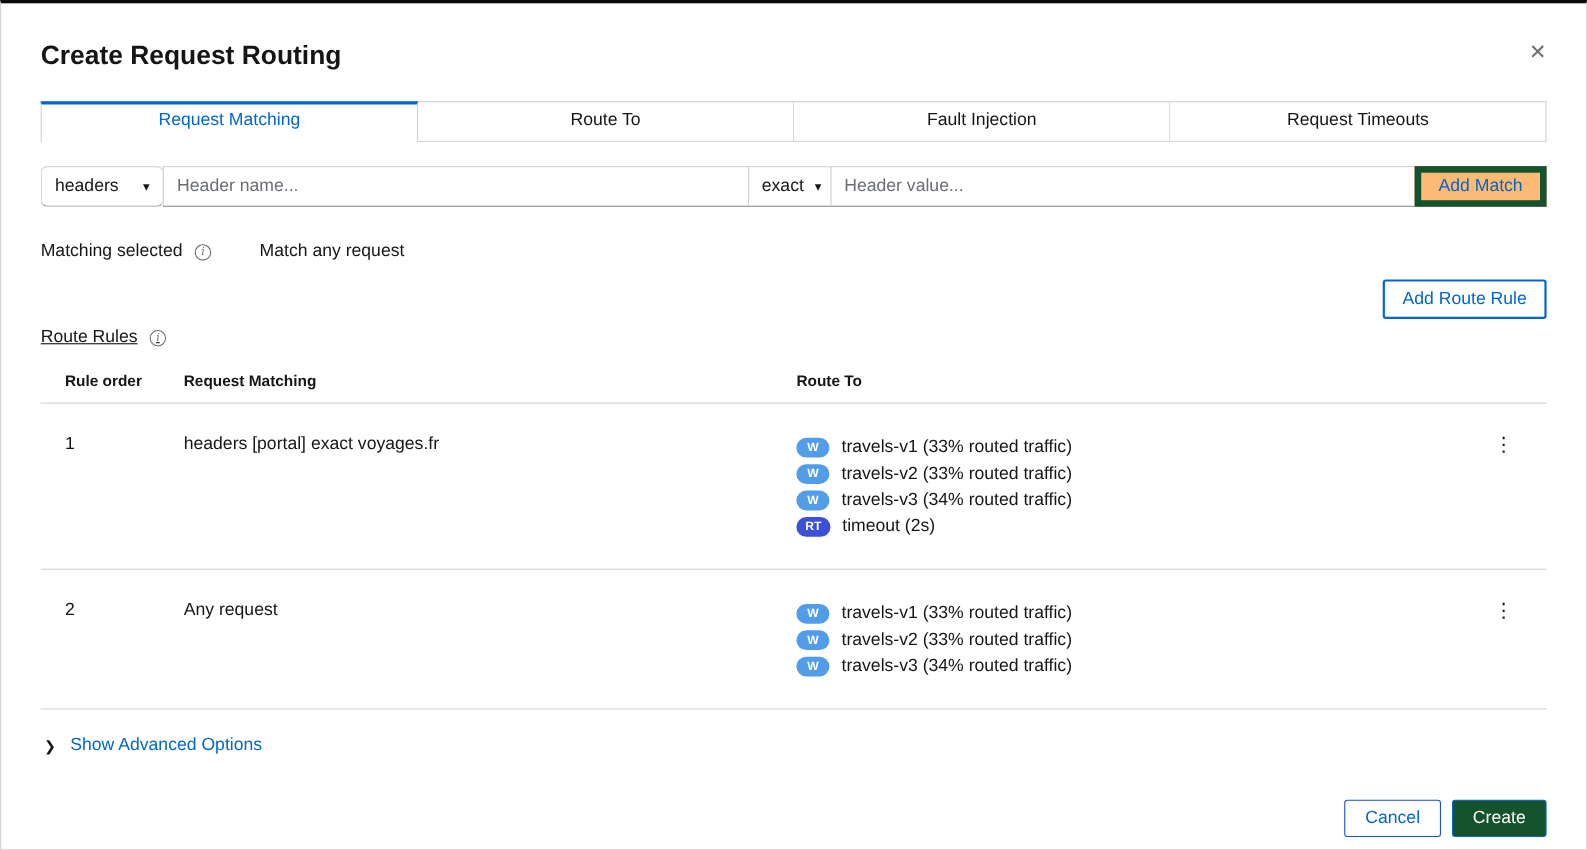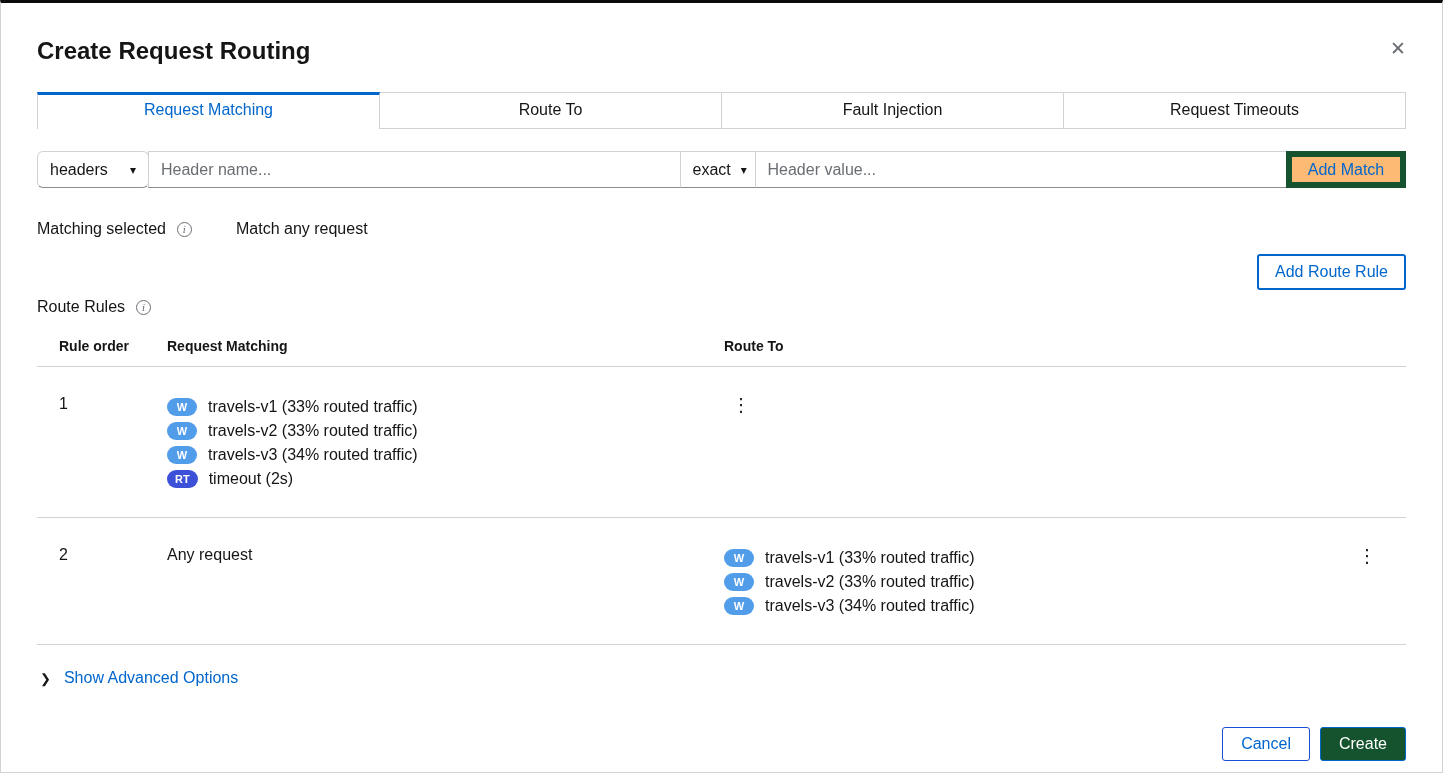--- a/index.html
+++ b/index.html
@@ -65,21 +65,21 @@
 
   
   .add-rule-wrap { display:flex; justify-content:flex-end; margin-top:16px; }
   .add-rule-btn {
     background:#fff; color:#0066cc; border:2px solid #0066cc; border-radius:3px;
     font-size:16px; padding:7px 16px; cursor:pointer;
     font-family:"Liberation Sans", sans-serif;
   }
 
   
-  .rr-title-row { display:flex; align-items:center; margin-top:8px; font-size:16px; }
+  .rr-title-row { display:flex; align-items:center; margin-top:8px; font-size:16px;text-decoration:underline; }
 
   .rr-header, .rr-row { display:grid; grid-template-columns:130px 557px 1fr 56px; }
   .rr-header {
     margin-top:12px; padding:10px 0 12px; border-bottom:1px solid #d2d2d2;
     font-size:14px; font-weight:700;
   }
   .rr-header > div:first-child, .rr-row > div:first-child { padding-left:22px; }
   .rr-row { padding:28px 0 26px; border-bottom:1px solid #d2d2d2; font-size:16px; }
   .routes-list { display:flex; flex-direction:column; }
   .route-line { display:flex; align-items:center; height:24px; }
@@ -161,20 +161,21 @@
 
     <div class="rr-header">
       <div>Rule order</div>
       <div>Request Matching</div>
       <div>Route To</div>
       <div></div>
     </div>
 
     <div class="rr-row">
       <div>1</div>
+      <div>headers [portal] exact voyages.fr</div>
       <div class="routes-list">
         <div class="route-line">
           <span class="badge badge-w">W</span>
           <span>travels-v1 (33% routed traffic)</span>
         </div>
         <div class="route-line">
           <span class="badge badge-w">W</span>
           <span>travels-v2 (33% routed traffic)</span>
         </div>
         <div class="route-line">

